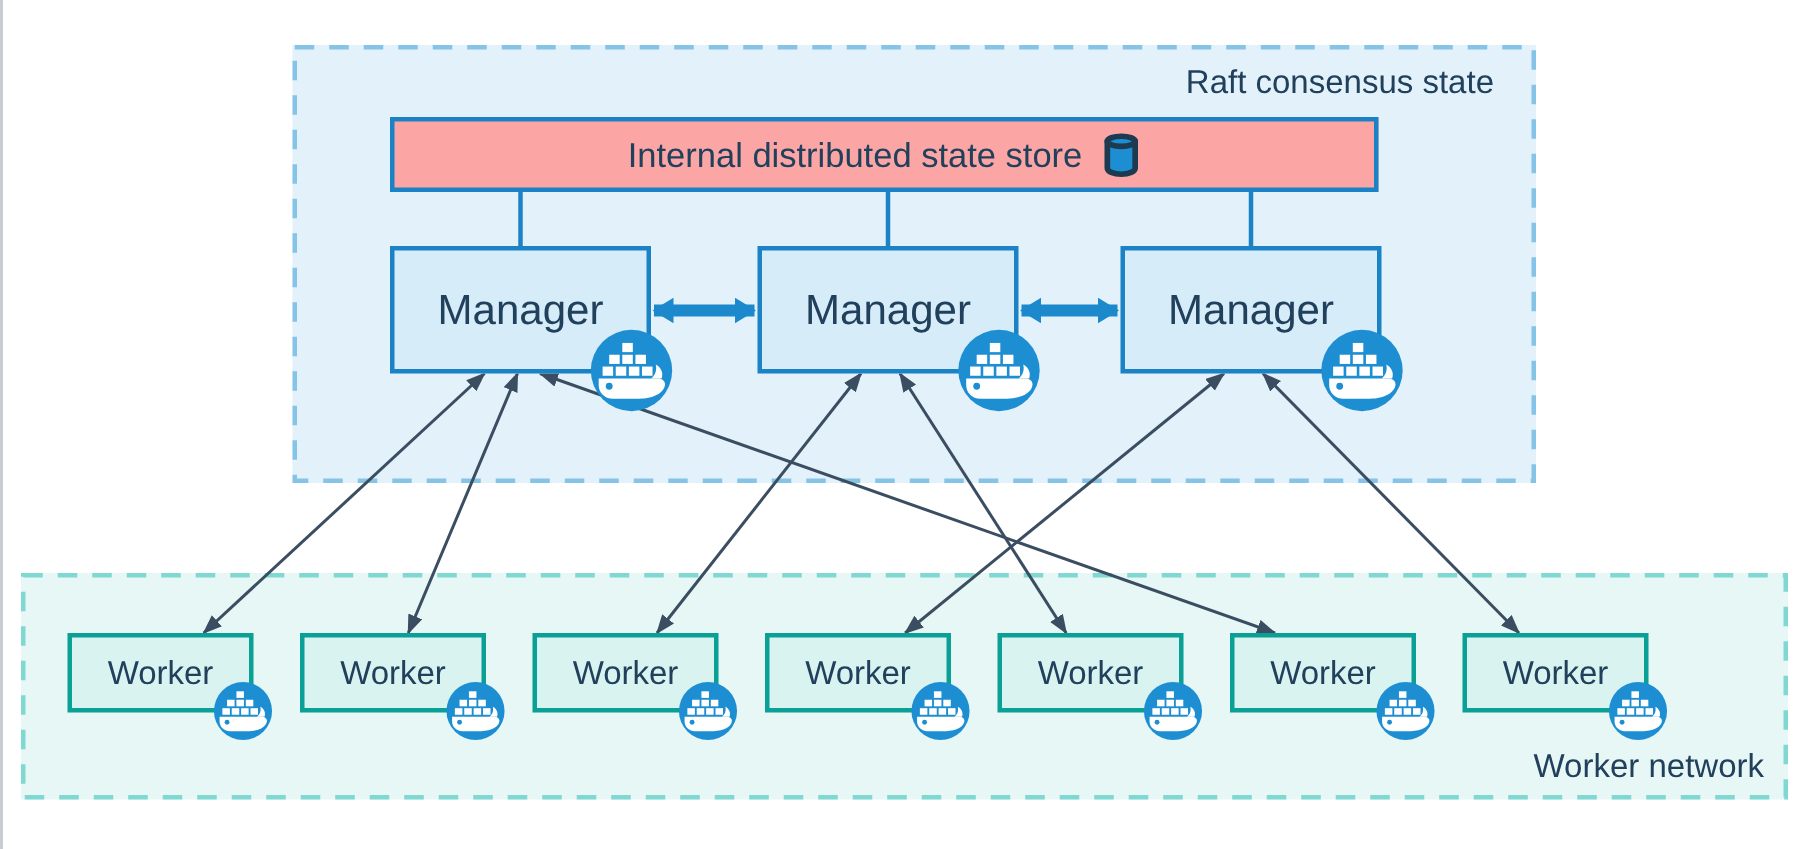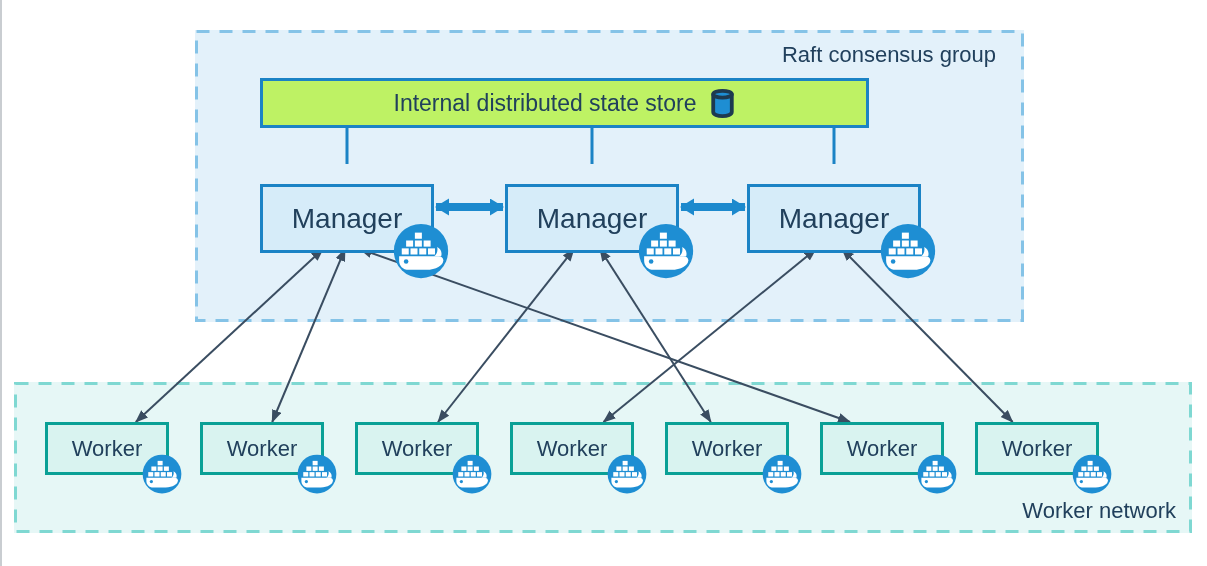--- a/index.html
+++ b/index.html
@@ -9,42 +9,42 @@
     font-family:"Liberation Sans","DejaVu Sans",sans-serif;
   }
   .group{position:absolute;}
   .raft{left:193px;top:30px;width:829px;height:292px;background:#e3f1fa;}
   .gossip{left:12px;top:382px;width:1178px;height:151px;background:#e6f7f6;}
   .overlay{position:absolute;left:0;top:0;width:1207px;height:566px;z-index:2;pointer-events:none;}
   .node{
     position:absolute;display:flex;align-items:center;justify-content:center;
     z-index:3;box-sizing:border-box;
   }
-  .store{left:65px;top:48px;width:609px;height:50px;background:#bef264;border:3px solid #1b83c5;gap:12px;}
-  .manager{width:174px;height:69px;background:#d6ecf9;border:3px solid #1b83c5;margin-top:20px;}
+  .store{left:65px;top:48px;width:659px;height:50px;background:#fca5a5;border:3px solid #1b83c5;gap:12px;}
+  .manager{width:174px;height:85px;background:#d6ecf9;border:3px solid #1b83c5;}
   .worker{width:124px;height:53px;background:#d9f3f0;border:3px solid #0aa096;align-items:center;}
   .node-label{color:#21405c;white-space:nowrap;}
   .manager .node-label{font-size:28px;}
   .worker .node-label{font-size:22px;}
   .store-text{font-size:23px;color:#21405c;white-space:nowrap;}
   .db-icon{display:flex;align-items:center;}
   .badge{position:absolute;display:block;}
   .manager .badge{width:56px;height:56px;right:-18px;bottom:-29px;}
   .worker .badge{width:40px;height:40px;right:-16px;bottom:-22px;}
   .group-label{position:absolute;color:#21405c;font-size:22px;z-index:3;white-space:nowrap;}
   .raft-label{top:12px;right:28px;}
   .gossip-label{bottom:9px;right:16px;}
 </style>
 </head>
 <body>
 
 <div class="stage">
 
   <div class="group raft">
-    <div class="group-label raft-label">Raft consensus group</div>
+    <div class="group-label raft-label">Raft consensus state</div>
 
     <div class="node store">
       <span class="store-text">Internal distributed state store</span>
       <span class="db-icon">
         <svg viewBox="0 0 32 38" width="27" height="33" aria-hidden="true">
           <g stroke="#1d3a50" fill="#1e8ed3" stroke-width="4.5" stroke-linejoin="round" stroke-linecap="round">
             <path d="M5 8 V29 C5 31.8 9.9 34 16 34 C22.1 34 27 31.8 27 29 V8"></path>
             <ellipse cx="16" cy="8" rx="11" ry="4"></ellipse>
           </g>
         </svg>

